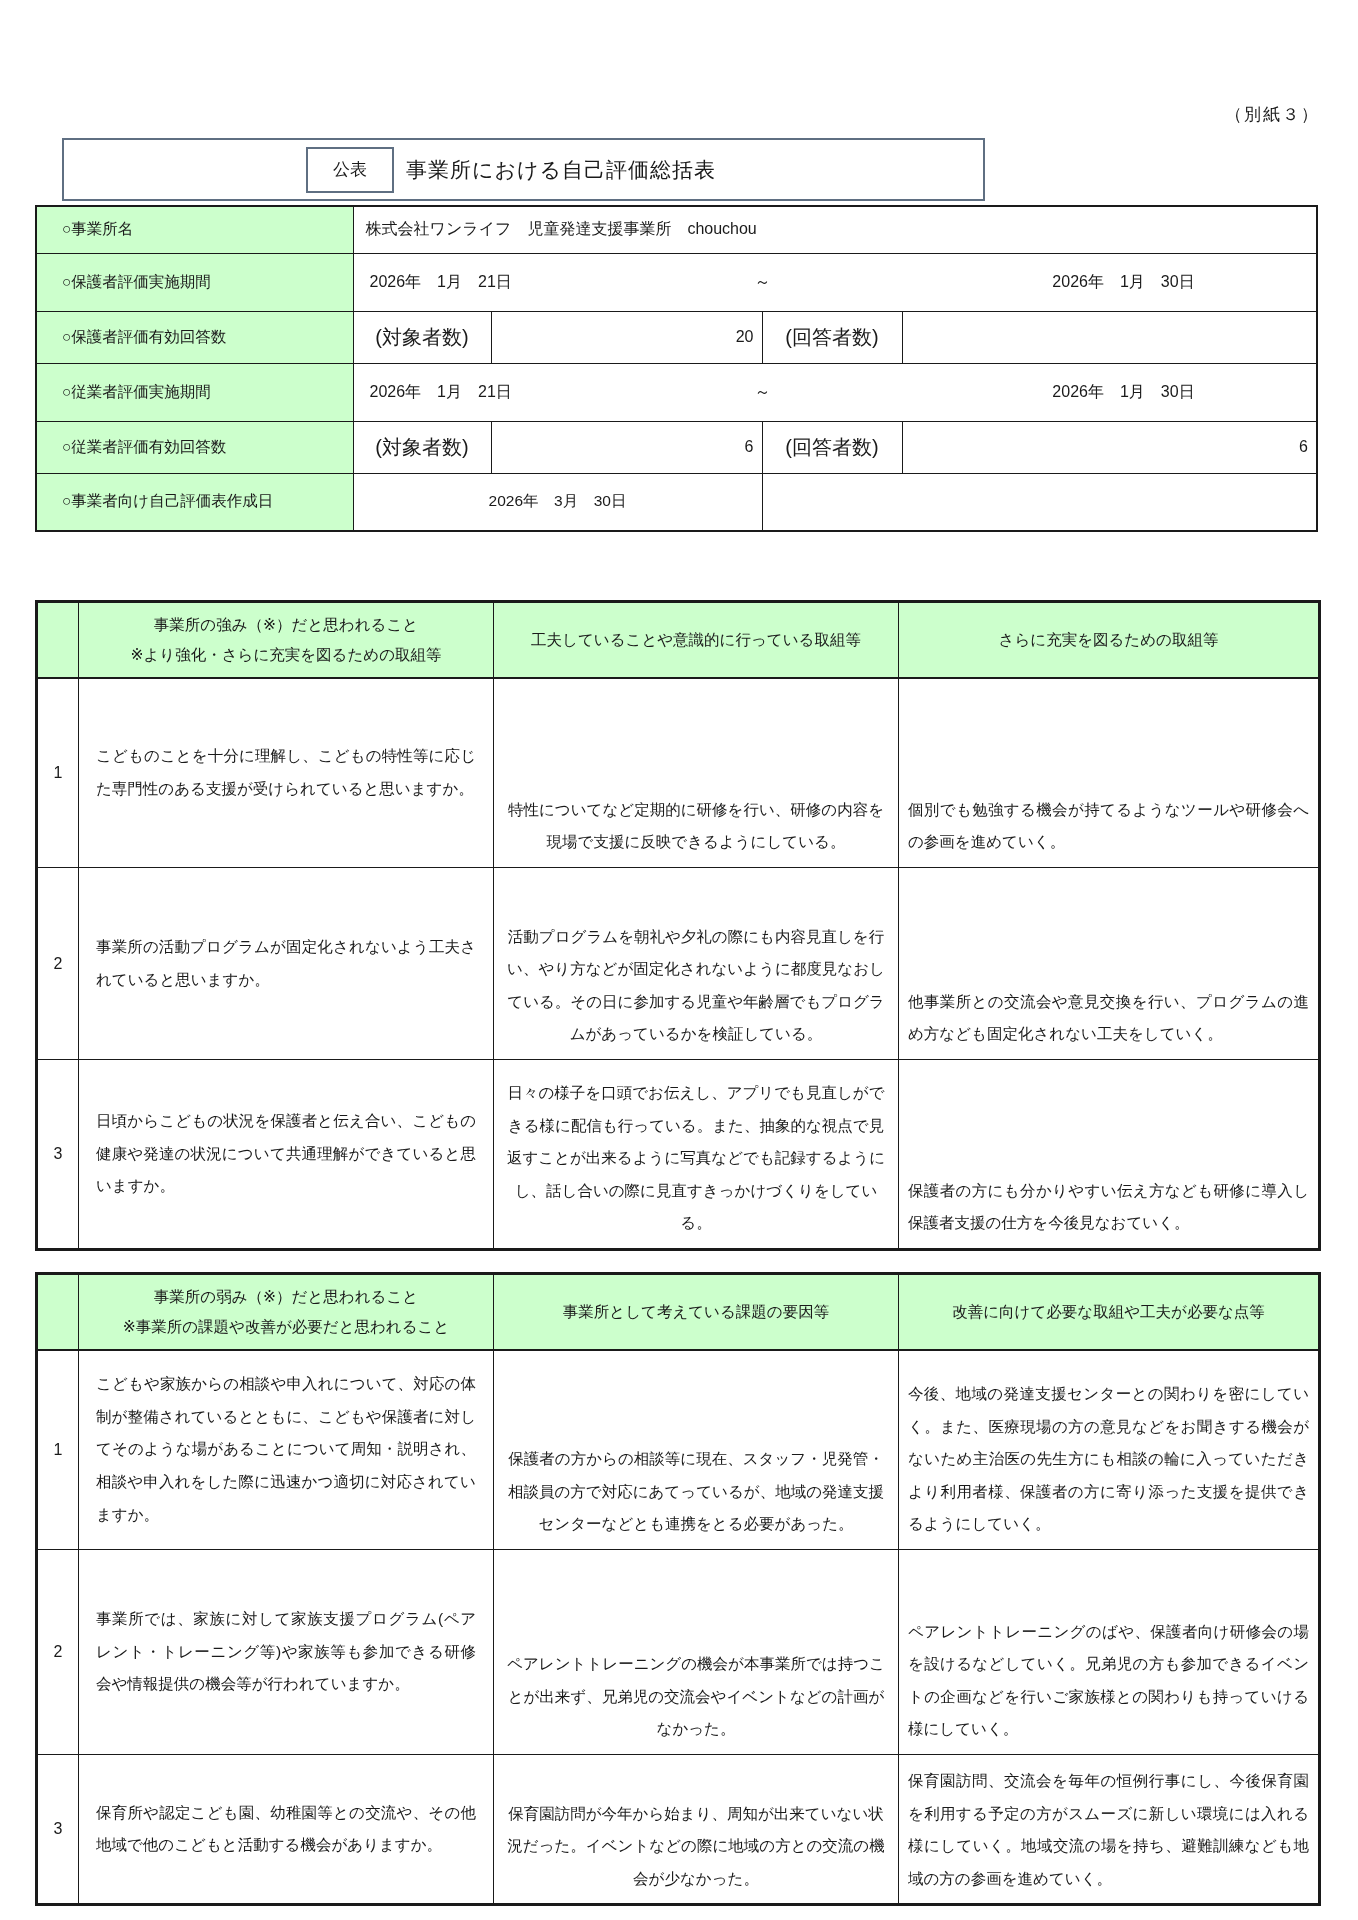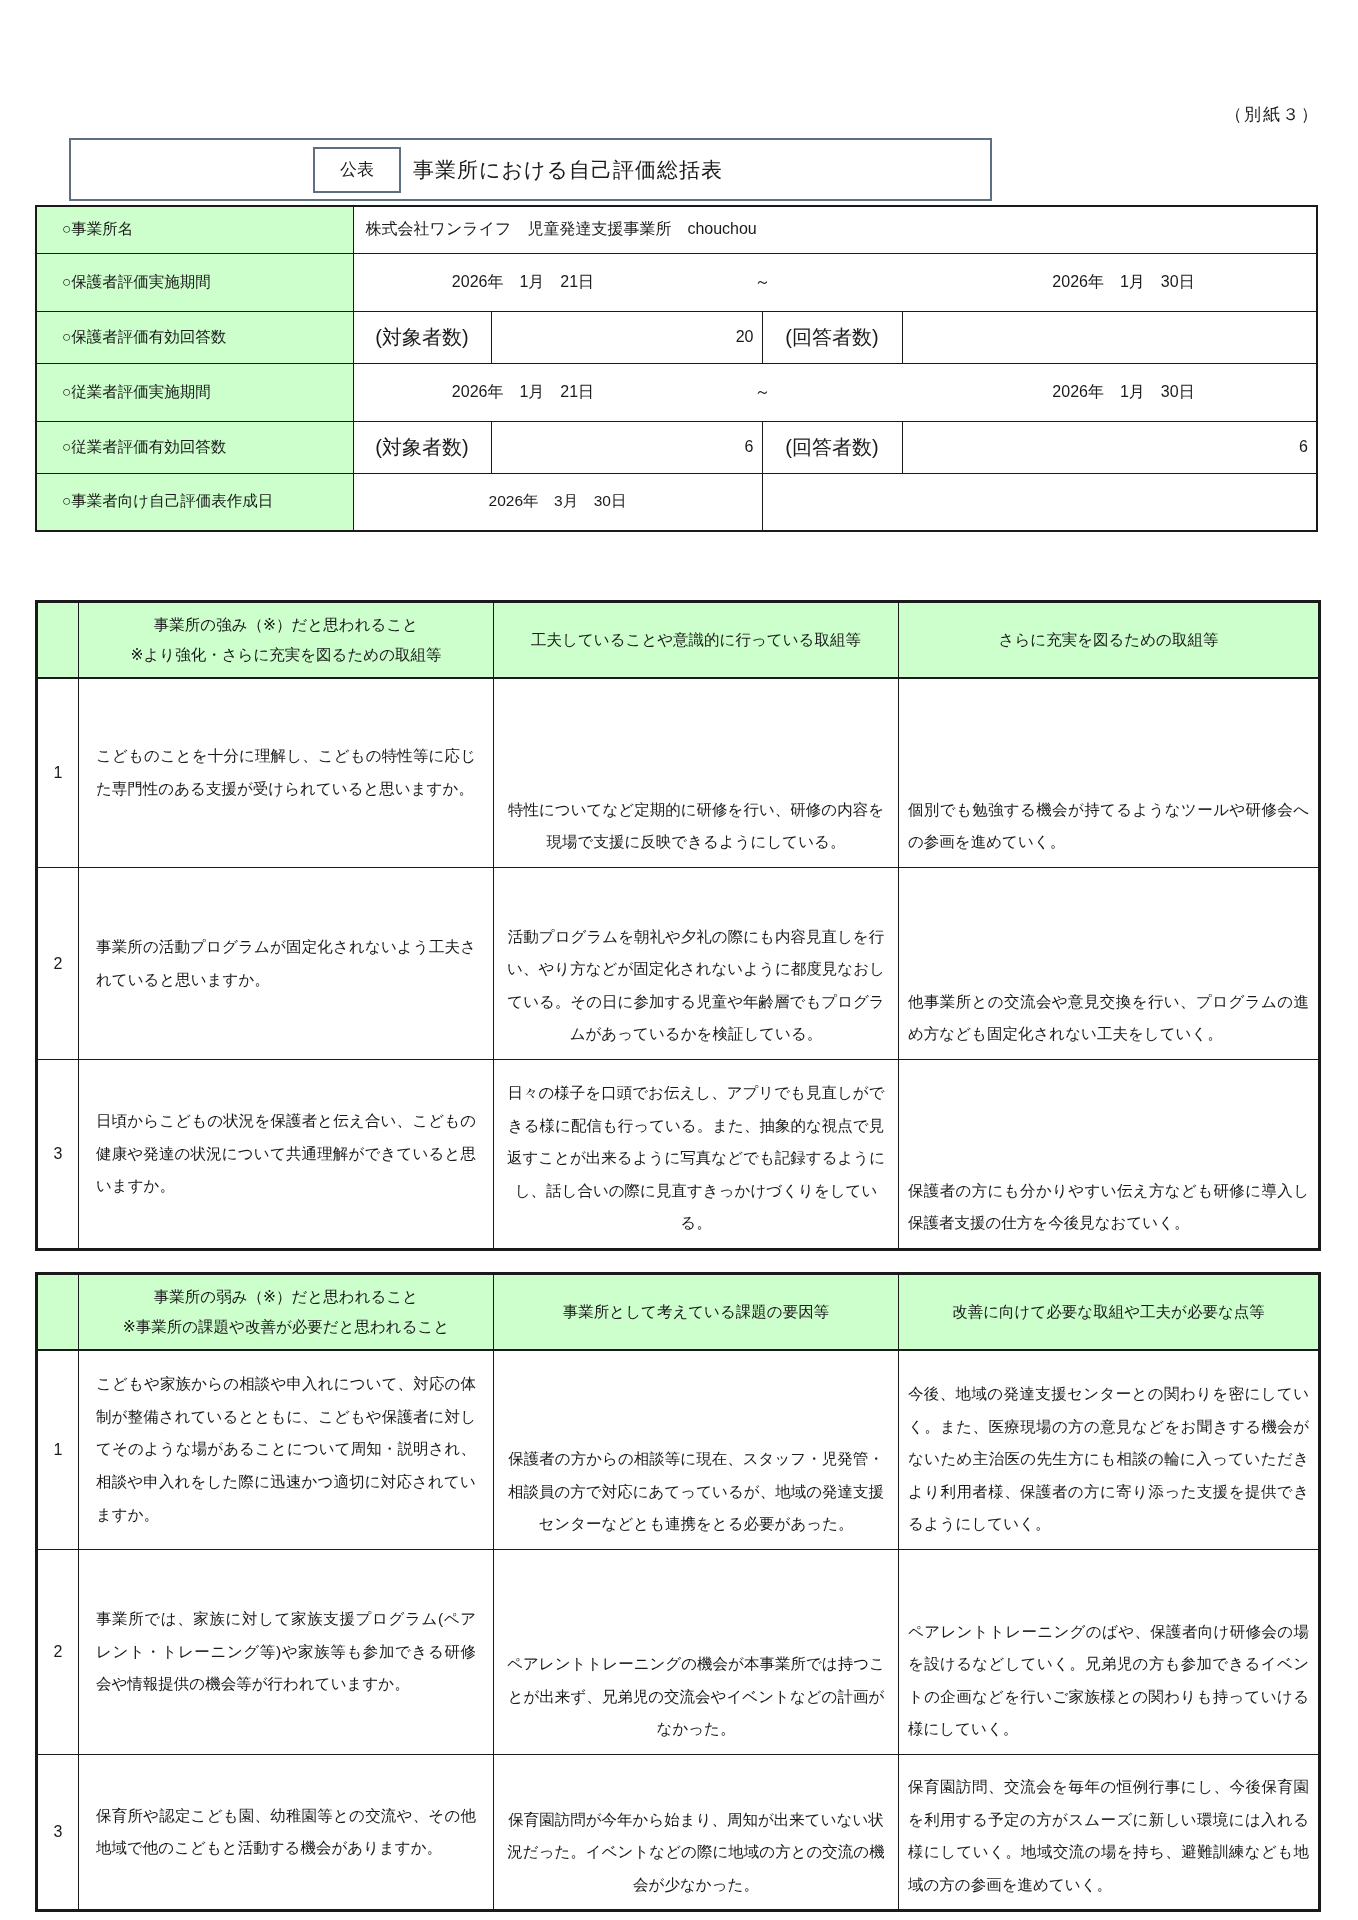--- a/index.html
+++ b/index.html
@@ -11,21 +11,21 @@
     color: #1a1a1a;
   }
   .corner-note {
     position: absolute; top: 103px; right: 38px;
     font-size: 17px; letter-spacing: 2px;
   }
   .title-box {
     position: absolute; top: 138px; left: 62px;
     width: 923px; height: 63px;
     border: 2px solid #5f6f82;
-    display: flex; align-items: center; margin-left: 7px;
+    display: flex; align-items: center;
   }
   .publish-box {
     margin-left: 242px;
     width: 88px; height: 46px;
     border: 2px solid #5f6f82;
     display: flex; align-items: center; justify-content: center;
     font-size: 17px;
   }
   .main-title { margin-left: 12px; font-size: 21px; letter-spacing: 1px; }
 
@@ -40,21 +40,21 @@
   .info-table td { border: 1.8px solid #1a1a1a; font-size: 15.5px; overflow: hidden; }
   .info-table td.label {
     background: #ccffcc;
     padding: 4px 4px 4px 25px;
     vertical-align: middle;
   }
   .info-table td.val { padding-left: 12px; vertical-align: middle; font-size: 16px; }
   .info-table td.num { text-align: right; padding-right: 8px; vertical-align: middle; font-size: 16px; }
   .info-table td.small-label { text-align: center; vertical-align: middle; font-size: 20px; }
   .period-flex { display: flex; width: 100%; align-items: center; font-size: 16px; }
-  .period-flex .p1 { width: 25%; text-align: right; }
+  .period-flex .p1 { width: 25%; text-align: left; padding-left: 16px; }
   .period-flex .p2 { width: 35%; text-align: center; }
   .period-flex .p3 { width: 40%; text-align: center; }
   .date-center { text-align: center; vertical-align: middle; font-size: 16px; }
 
   
   .analysis-heading {
     position: absolute; top: 566px; left: 38px;
     font-size: 17px; letter-spacing: 1px; margin-top: 32px;
   }
 
@@ -75,21 +75,21 @@
   .c-q {
     padding: 6px 17px; font-size: 15.5px; line-height: 2.1;
     text-align: justify; vertical-align: middle;
   }
   .c-mid {
     vertical-align: bottom; text-align: center;
     padding: 6px 8px 8px; font-size: 15.5px; line-height: 2.1;
   }
   .c-next {
     vertical-align: bottom; text-align: justify;
-    padding: 16px 9px 8px; font-size: 15.5px; line-height: 2.1;
+    padding: 10px 9px 8px; font-size: 15.5px; line-height: 2.1;
   }
   .t-strength { top: 600px; }
   .t-weakness { top: 1272px; }
 </style>
 </head>
 <body>
 
 <div class="corner-note">（別紙３）</div>
 
 <div class="title-box">

